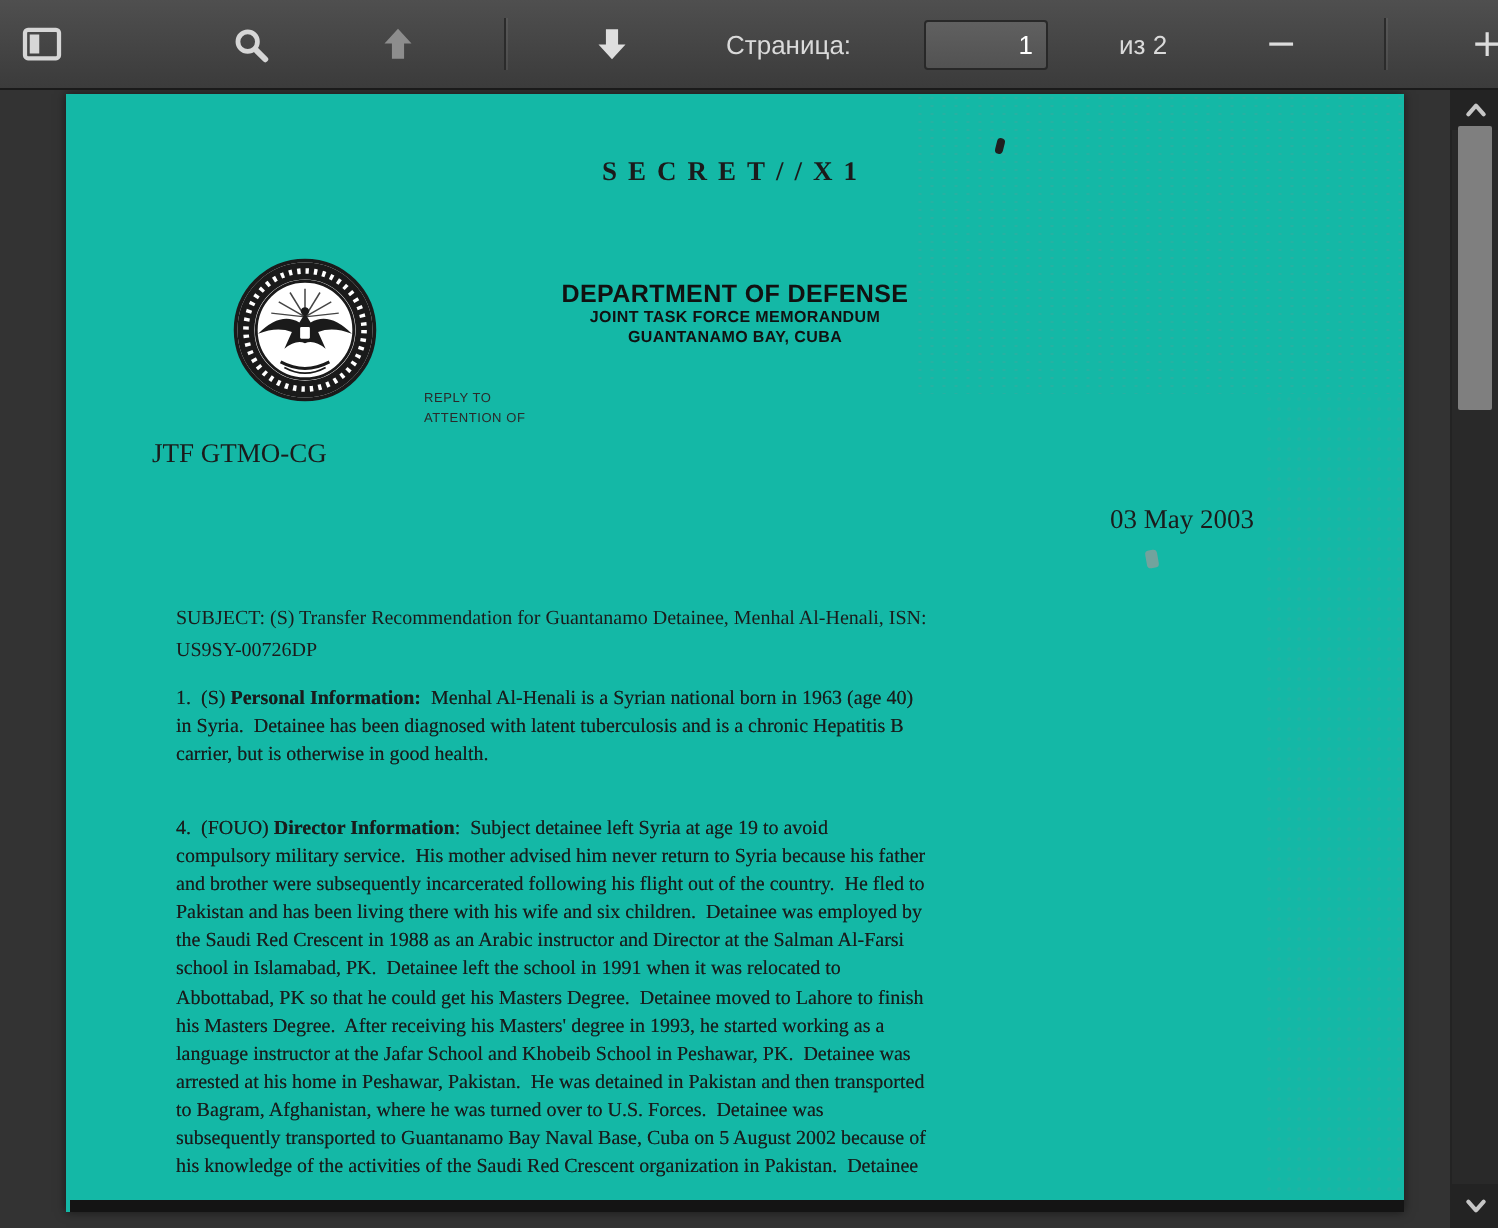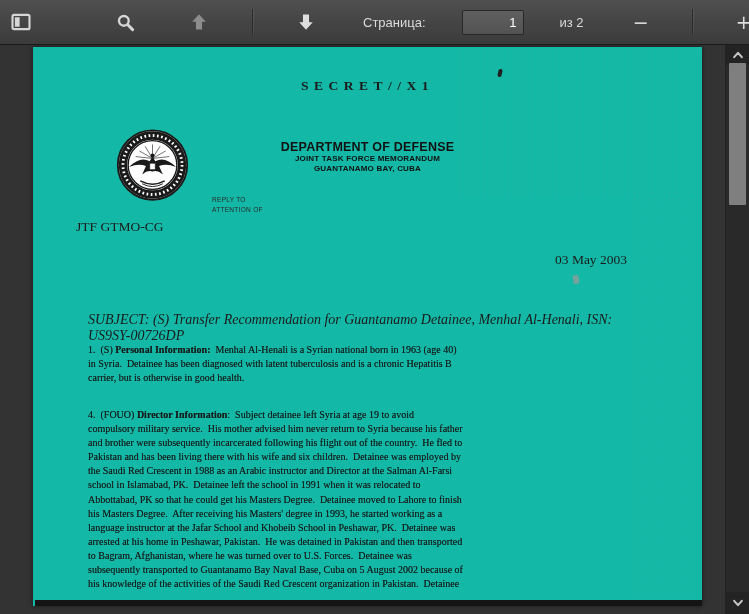--- a/index.html
+++ b/index.html
@@ -61,21 +61,21 @@
   .seal { top:79px; left:82px; }
   .reply-to { top:148px; left:179px; font-family:"Liberation Sans",sans-serif;
     font-size:6.5px; line-height:10px; color:#2a2a2a; letter-spacing:.3px; }
   .letterhead { top:93px; left:0; width:100%; text-align:center;
     font-family:"Liberation Sans",sans-serif; color:#111; font-weight:bold; }
   .lh1 { font-size:12.5px; line-height:14px; letter-spacing:.2px; }
   .lh-sub { font-size:8px; line-height:9.5px; letter-spacing:.2px; }
   .office-symbol { top:172px; left:43px; font-size:13.5px; }
   .doc-date { top:172px; right:75px; font-size:13.5px;margin-top:33px; }
   .memo { top:204px; left:55px; width:560px; font-size:12.6px; line-height:15.5px; }
-  .subject { top:265px; left:55px; width:575px; font-size:14px; line-height:15.5px;font-style:italic; }
+  .subject { top:255px; left:55px; width:575px; font-size:10px; line-height:15.5px; }
   .para { left:55px; width:556px; font-size:10px; line-height:14.1px;
     text-shadow:0 0 .3px rgba(0,0,0,.55); }
   .p1 { top:296px; }
   .p2 { top:361px; }
   .b { font-weight:bold; }
 
   .scan-bar { position:absolute; left:2px; right:0; bottom:0; height:6px; background:#141414; z-index:3; }
   .noise-tr { position:absolute; right:0; top:0; width:245px; height:150px; opacity:.16;
     background-image:radial-gradient(#8a8a8a .6px, transparent 1.1px); background-size:6px 4px; }
   .noise-right { position:absolute; right:0; top:150px; width:70px; bottom:8px; opacity:.12;

